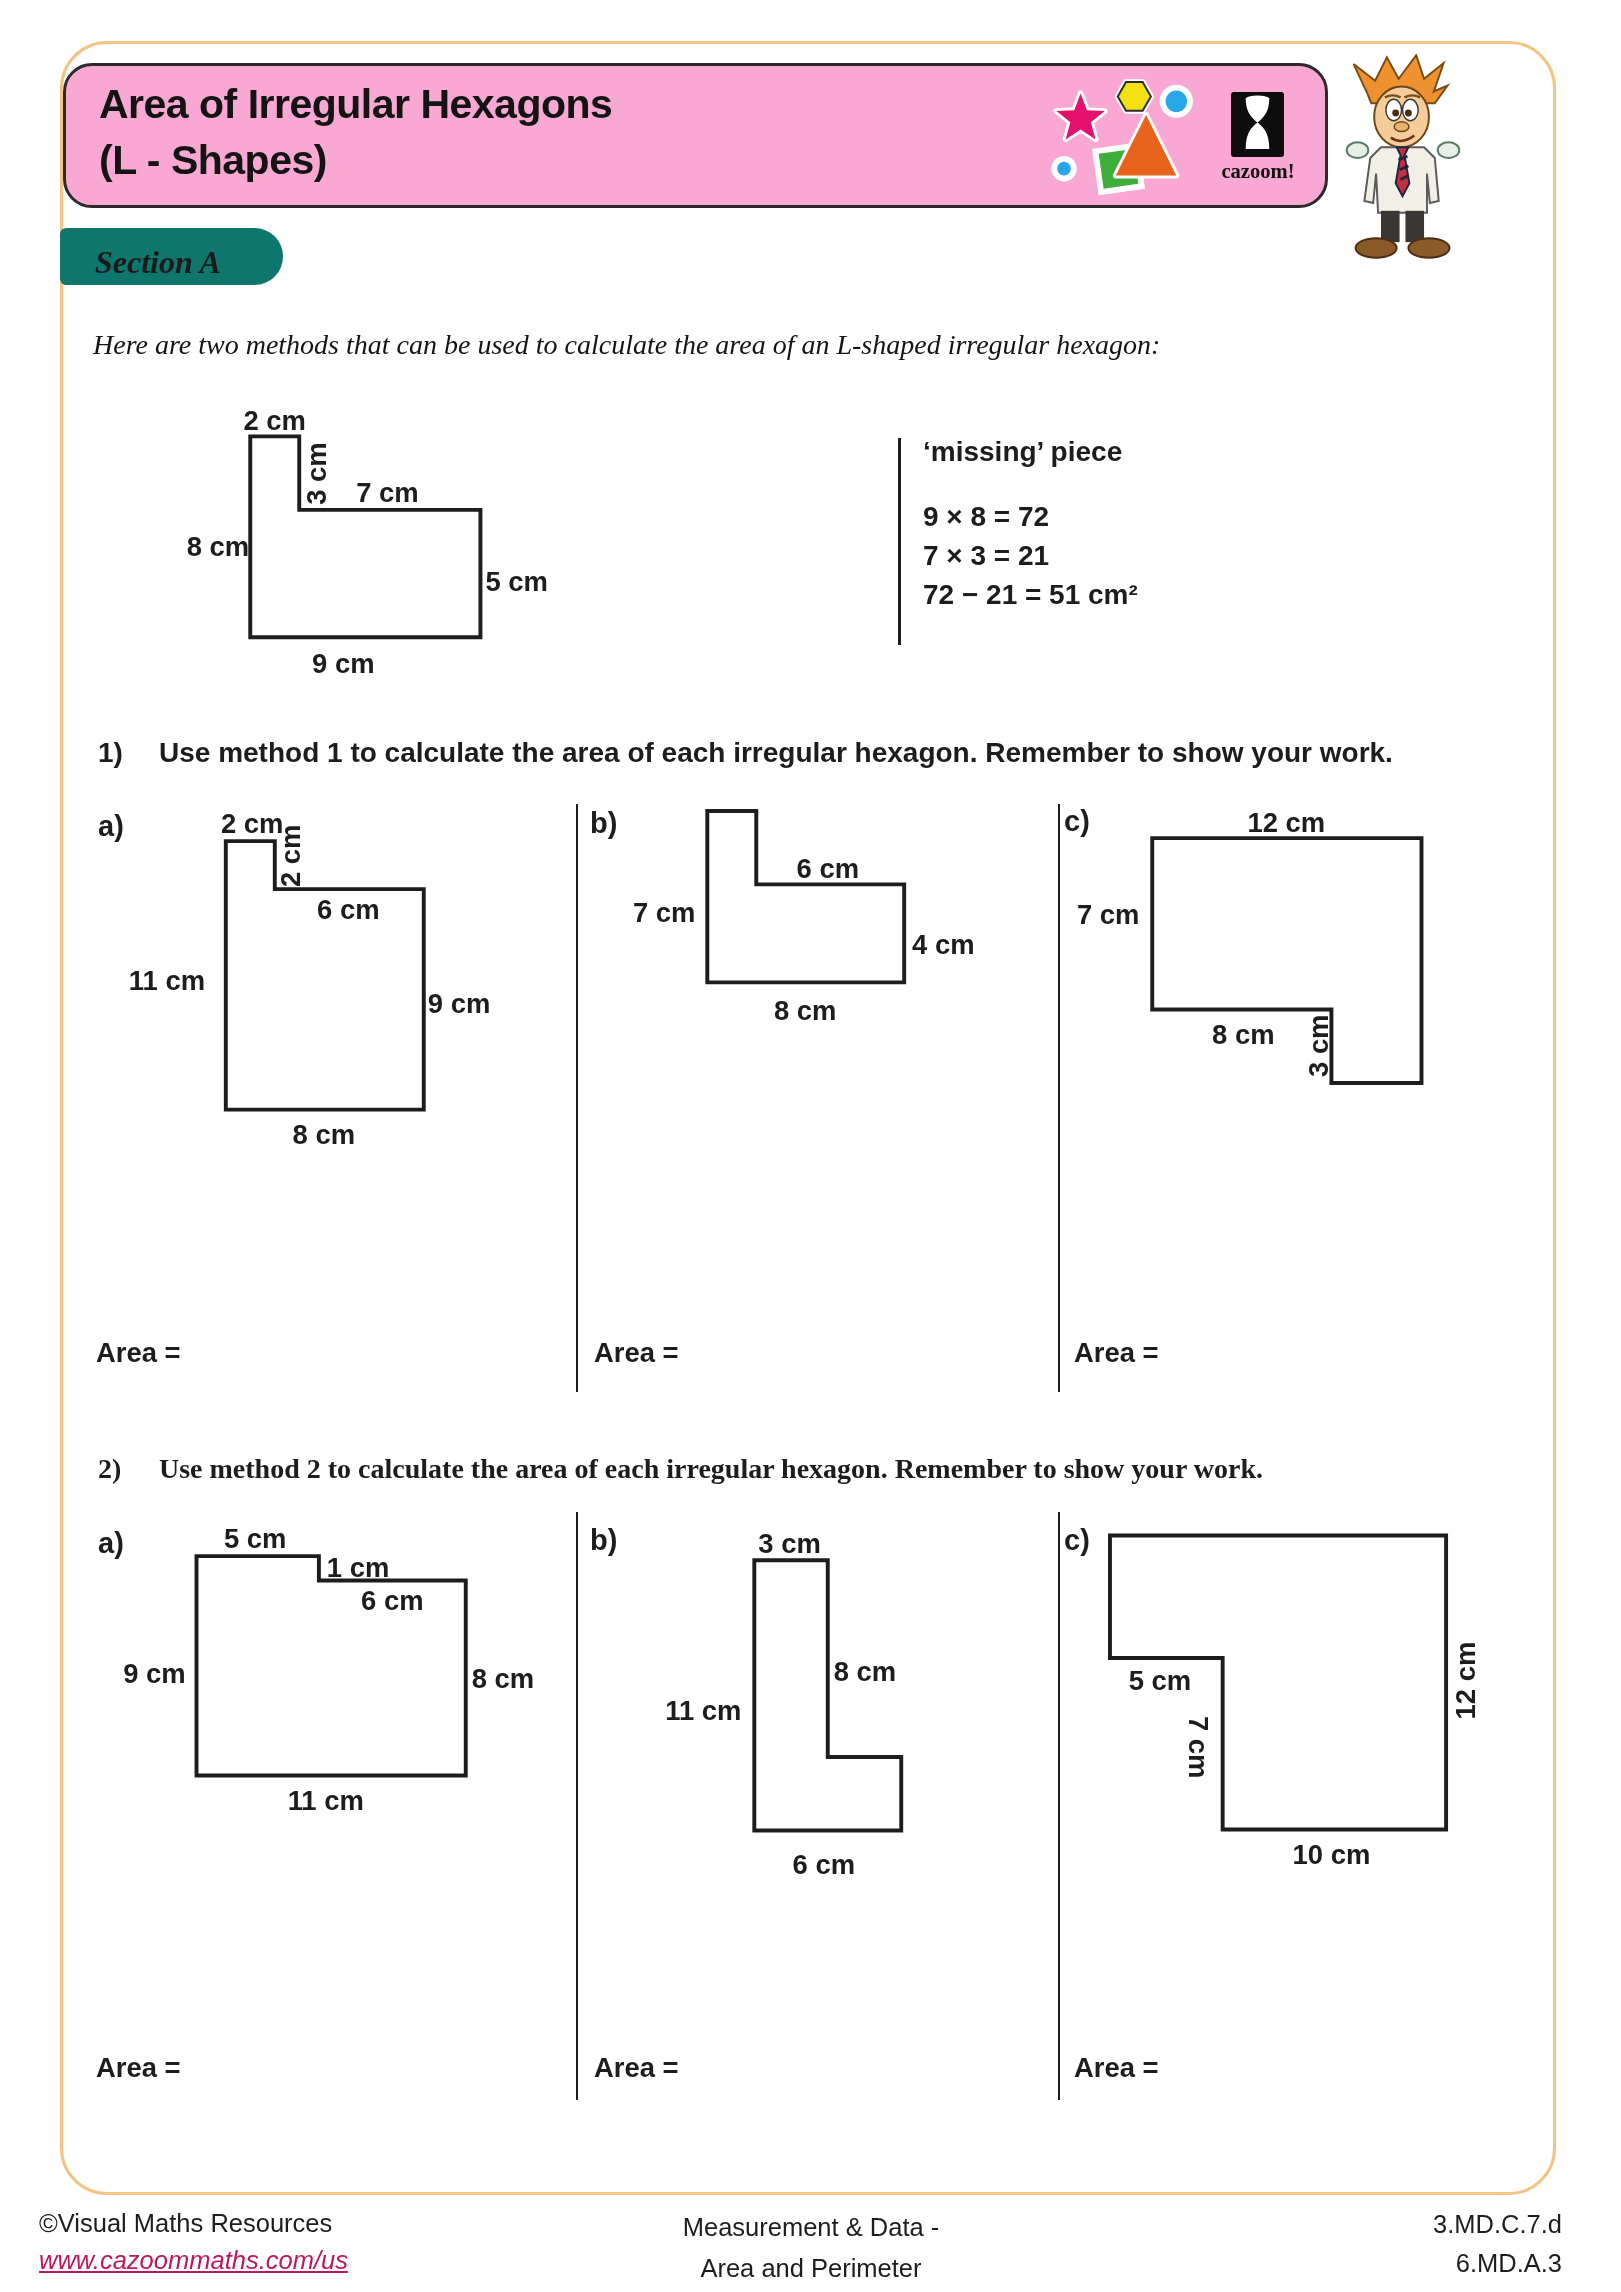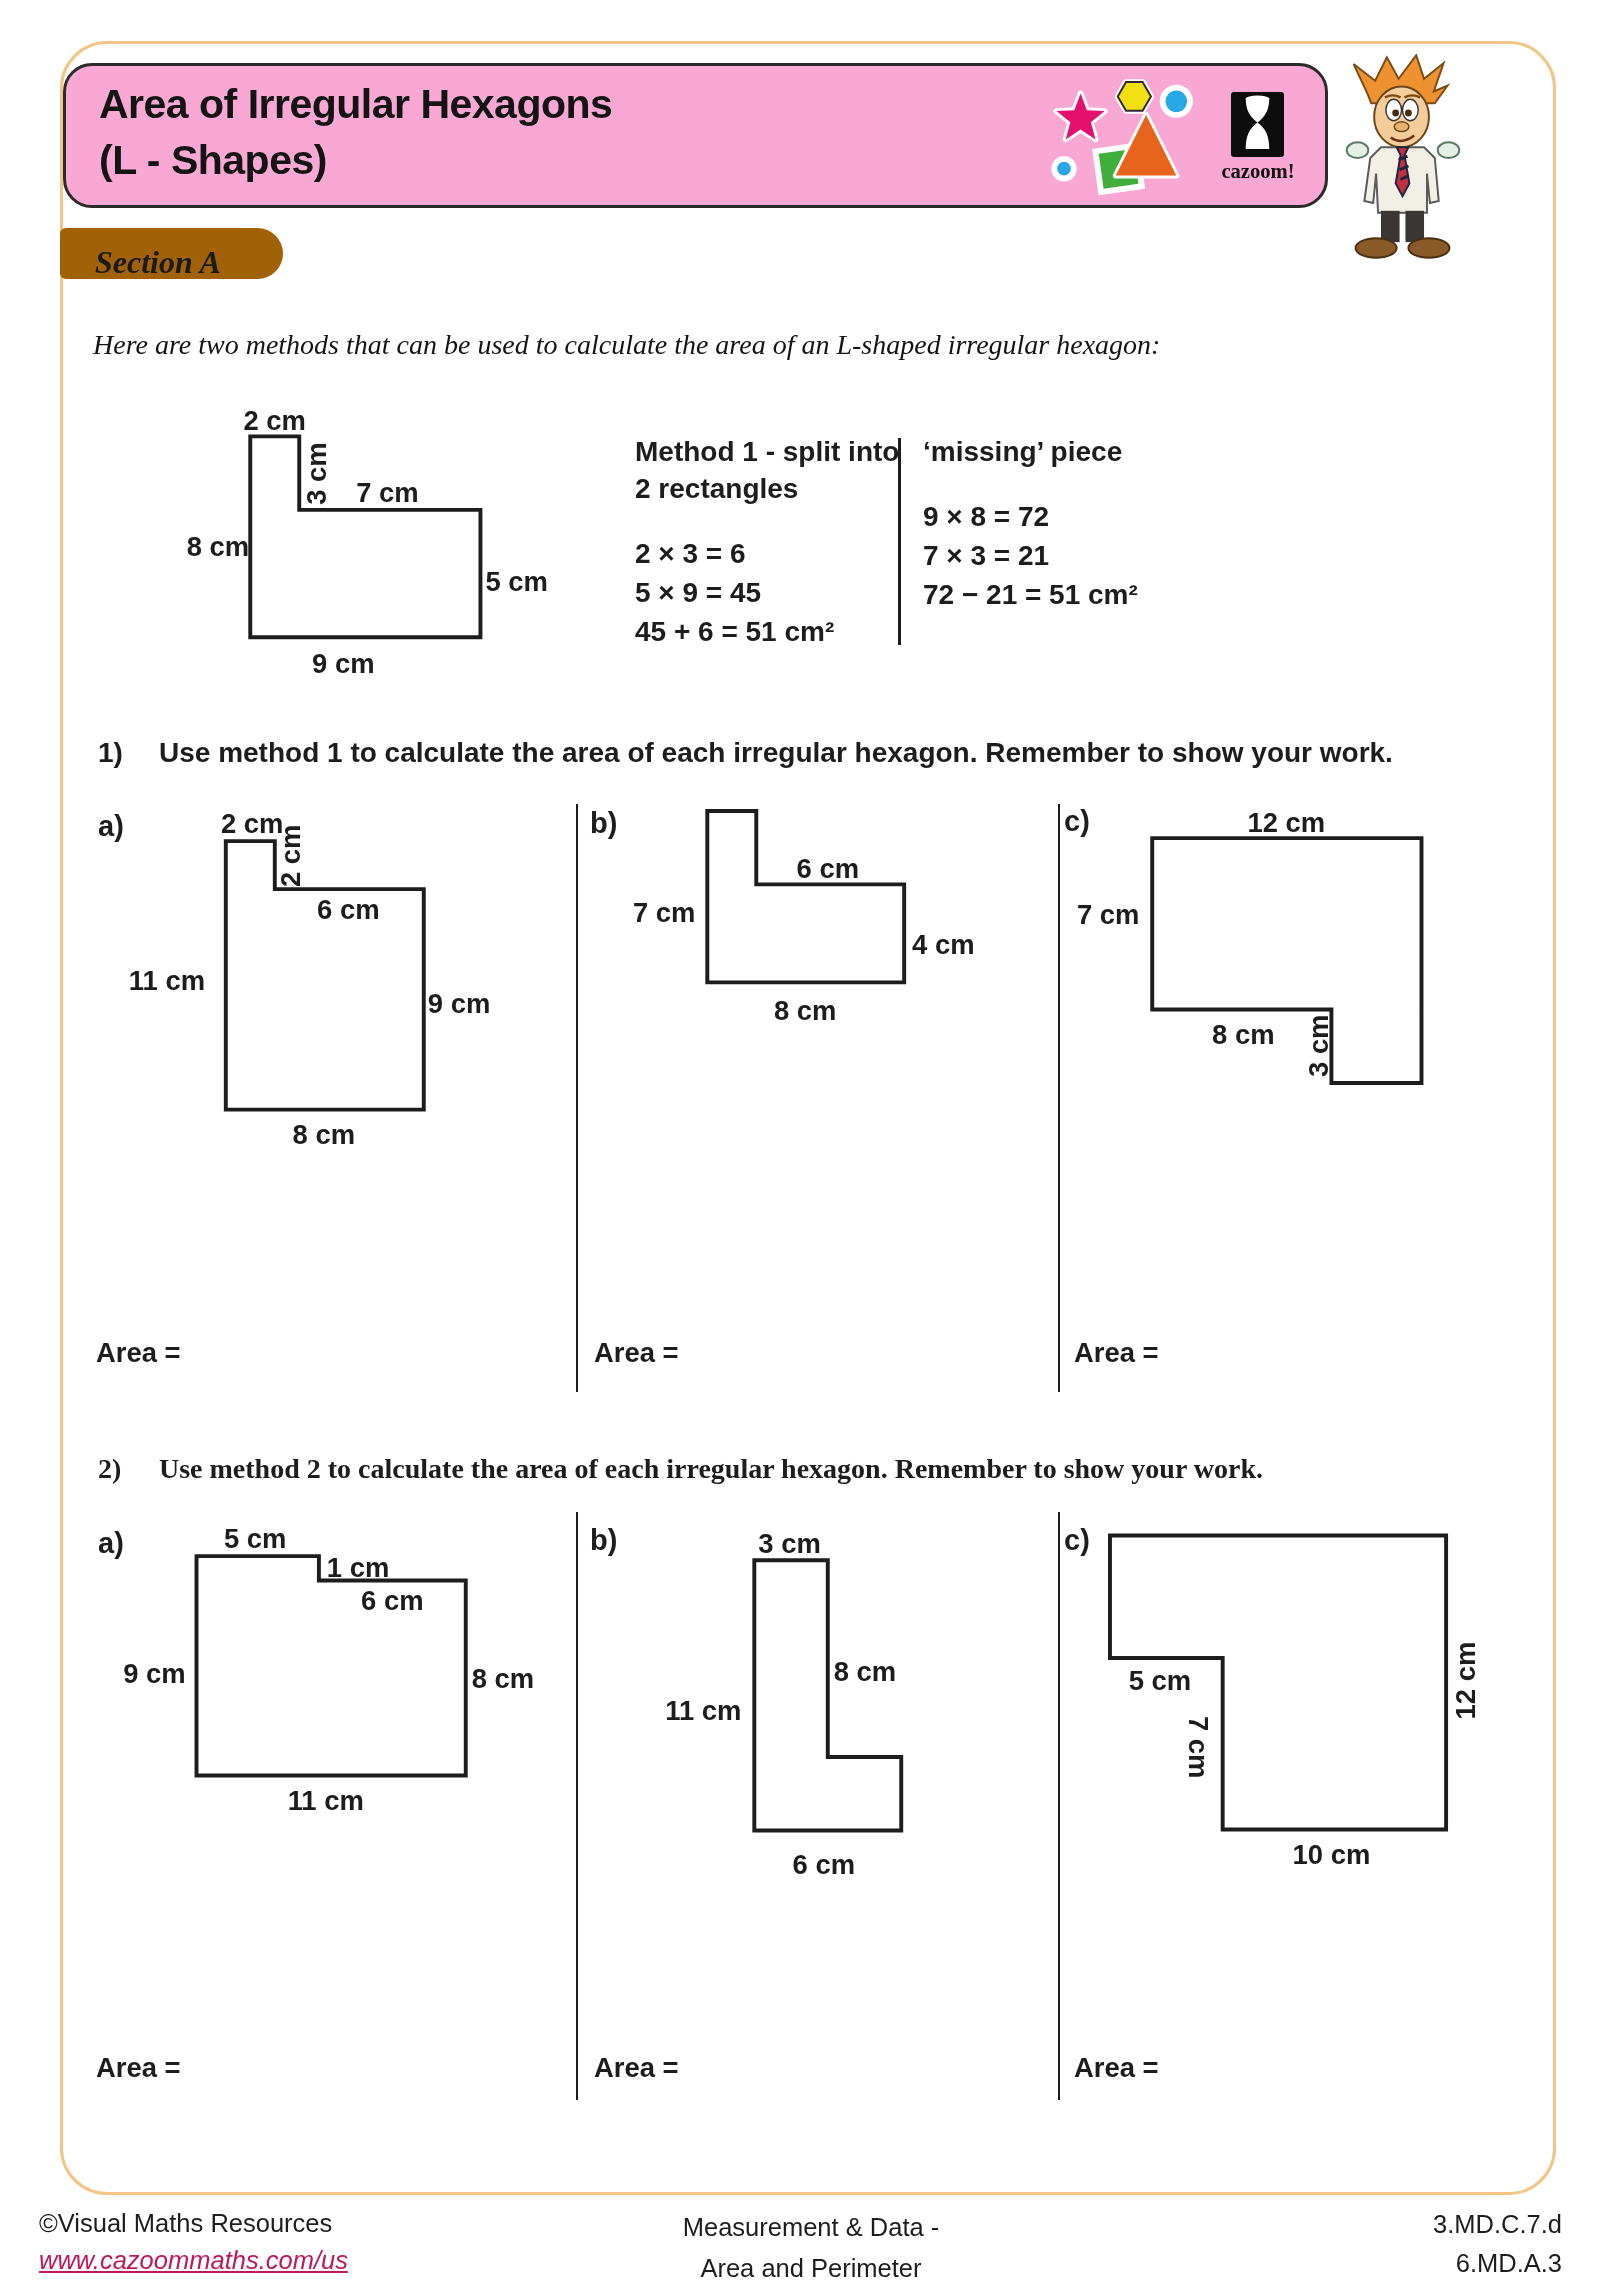--- a/index.html
+++ b/index.html
@@ -8,21 +8,21 @@
   .abs{position:absolute;}
   .outer-border{left:60px;top:41px;width:1490px;height:2148px;
         border:3.9px solid #f2c584;border-radius:47px;}
   .title-box{left:63px;top:63px;width:1259px;height:139px;background:#f9a8d4;
         border:3.9px solid #2b2b2b;border-radius:29px;}
   .title-text{position:absolute;left:33px;top:9.8px;font-size:41px;font-weight:bold;
         line-height:1.38;letter-spacing:-0.5px;color:#141414;}
   .logo-box{position:absolute;left:1165px;top:25.5px;width:53px;height:65px;background:#0d0d0d;border-radius:2.9px;}
   .logo-word{position:absolute;left:1131px;top:94px;width:122px;text-align:center;
         font-family:"Liberation Serif",serif;font-weight:bold;font-size:20.6px;color:#111;}
-  .section-badge{left:60px;top:228px;width:223px;height:51px;background:#a16207;
+  .section-badge{left:60px;top:228px;width:223px;height:57px;background:#0f766e;
         border-radius:7.8px 35px 35px 7.8px;}
   .section-label{position:absolute;left:35px;top:15.7px;font-family:"Liberation Serif",serif;
         font-style:italic;font-weight:bold;font-size:32px;color:#1a1a1a;}
   .intro{left:93px;top:329px;width:1274px;font-family:"Liberation Serif",serif;
         font-style:italic;font-size:28px;color:#141414;}
   .method{width:274px;font-weight:bold;font-size:28px;line-height:37px;}
   .method .steps{margin-top:27.4px;line-height:39px;}
   .vline{width:2.9px;background:#1d1d1d;}
   .q-header{font-weight:bold;font-size:28px;white-space:nowrap;}
   .q-header .num{display:inline-block;width:61px;}
@@ -102,29 +102,20 @@
   <svg class="abs" style="left:167px;top:404px;" width="431" height="294" viewBox="0 0 440 300">
     <polygon class="shape" points="85,33 135,33 135,108 320,108 320,238 85,238"></polygon>
     <text x="110" y="26" text-anchor="middle">2 cm</text>
     <text x="152" y="81" text-anchor="middle" transform="rotate(-90 152 71)">3 cm</text>
     <text x="225" y="100" text-anchor="middle">7 cm</text>
     <text x="52" y="155" text-anchor="middle">8 cm</text>
     <text x="357" y="191" text-anchor="middle">5 cm</text>
     <text x="180" y="275" text-anchor="middle">9 cm</text>
   </svg>
 
-  <div class="abs method" style="left:635px;top:433px;">
-    <div>Method 1 - split into</div>
-    <div>2 rectangles</div>
-    <div class="steps">
-      <div>2 × 3 = 6</div>
-      <div>5 × 9 = 45</div>
-      <div>45 + 6 = 51 cm²</div>
-    </div>
-  </div>
 
   <div class="abs vline" style="left:898px;top:438px;height:207px;"></div>
 
   <div class="abs method" style="left:923px;top:433px;">
     <div>‘missing’ piece</div>
     <div class="steps">
       <div>9 × 8 = 72</div>
       <div>7 × 3 = 21</div>
       <div>72 − 21 = 51 cm²</div>
     </div>

